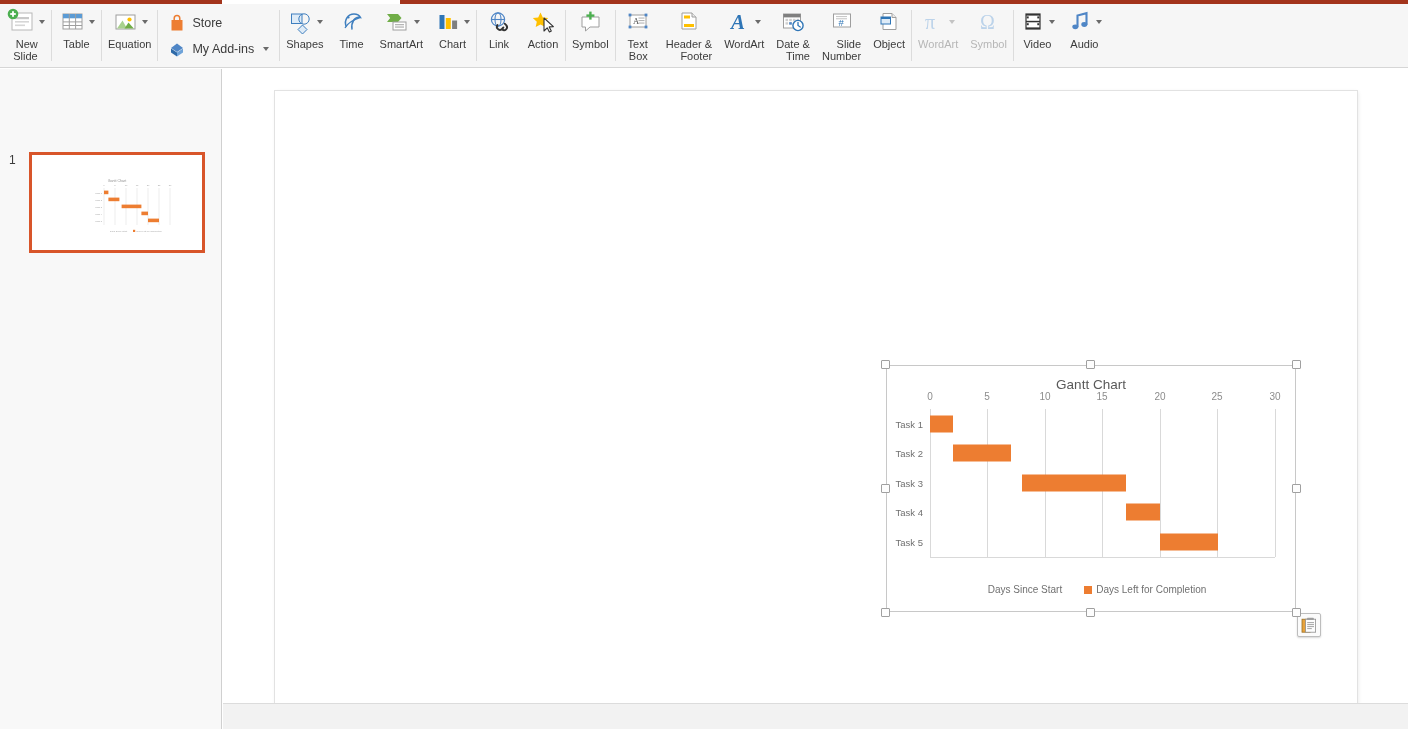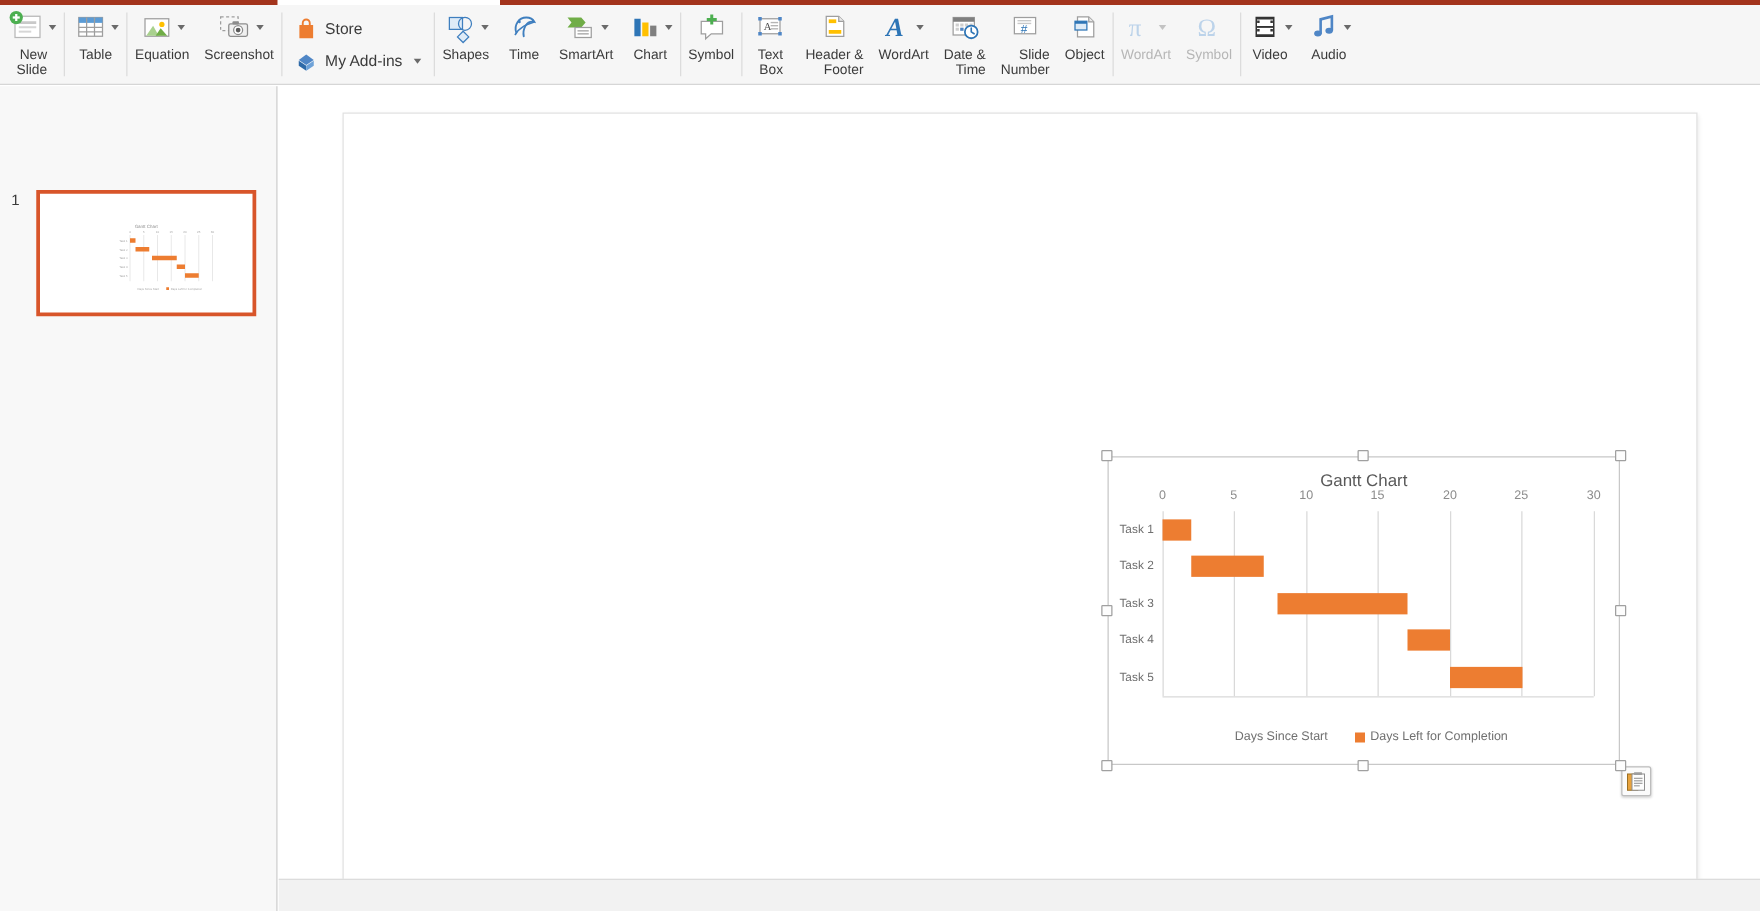--- a/index.html
+++ b/index.html
@@ -203,35 +203,20 @@
               <rect x="5" y="7" width="19" height="14" fill="#fff" stroke="#9e9e9e"></rect>
               <circle cx="18.5" cy="11.5" r="2.1" fill="#ffc000"></circle>
               <path d="M6 20.5 L11.5 12.5 L16 20.5 Z" fill="#a9d18e"></path>
               <path d="M13.5 20.5 L17.5 14.5 L22.8 20.5 Z" fill="#70ad47"></path>
             </svg>
           </span>
           <span class="caret"></span>
         </div>
         <span class="lbl">Equation</span>
       </div>
-      <div class="cmd">
-        <div class="iconrow">
-          <span class="ic">
-            <svg width="30" height="28" viewBox="0 0 30 28">
-              <rect x="4.5" y="5.5" width="14" height="11" fill="none" stroke="#9e9e9e" stroke-dasharray="2.4 2"></rect>
-              <rect x="11" y="11" width="15" height="10" rx="1.4" fill="#f0f0f0" stroke="#8c8c8c"></rect>
-              <rect x="14" y="9" width="5" height="2.6" rx="0.8" fill="#8c8c8c"></rect>
-              <circle cx="18.5" cy="16" r="3.6" fill="#fff" stroke="#8c8c8c"></circle>
-              <circle cx="18.5" cy="16" r="1.9" fill="#5a5a5a"></circle>
-            </svg>
-          </span>
-          <span class="caret"></span>
-        </div>
-        <span class="lbl">Screenshot</span>
-      </div>
       <div class="sep"></div>
     </div>
 
     <div class="group">
       <div class="stack">
         <div class="cmd-h">
           <span class="ic" style="height:20px">
             <svg width="18" height="20" viewBox="0 0 18 20">
               <path d="M3.5 7 h11 v10.5 h-11 z" fill="#ed7d31"></path>
               <path d="M6.2 7.5 V5.4 a2.8 2.8 0 0 1 5.6 0 V7.5" fill="none" stroke="#ed7d31" stroke-width="1.5"></path>
@@ -301,20 +286,44 @@
               <rect x="17.1" y="12.5" width="5" height="8.5" fill="#7f7f7f"></rect>
             </svg>
           </span>
           <span class="caret"></span>
         </div>
         <span class="lbl">Chart</span>
       </div>
       <div class="sep"></div>
     </div>
 
+    <div class="group">
+      <div class="cmd">
+        <span class="ic">
+          <svg width="28" height="28" viewBox="0 0 28 28">
+            <circle cx="13" cy="11.5" r="6.6" fill="none" stroke="#4f86c6" stroke-width="1.2"></circle>
+            <ellipse cx="13" cy="11.5" rx="3" ry="6.6" fill="none" stroke="#4f86c6" stroke-width="1.1"></ellipse>
+            <line x1="6.4" y1="11.5" x2="19.6" y2="11.5" stroke="#4f86c6" stroke-width="1.1"></line>
+            <path d="M12.5 17 a3 3 0 0 0 4.2 4.2 l1.7 -1.7" fill="none" stroke="#333" stroke-width="1.9" stroke-linecap="round"></path>
+            <path d="M17.2 21.6 a3 3 0 0 0 4.2 -4.2 l-1.7 -1.7" fill="none" stroke="#333" stroke-width="1.9" stroke-linecap="round"></path>
+          </svg>
+        </span>
+        <span class="lbl">Link</span>
+      </div>
+      <div class="cmd">
+        <span class="ic">
+          <svg width="28" height="28" viewBox="0 0 28 28">
+            <path d="M11.5 4.5 l2.3 5 5.4 .6 -4 3.7 1.1 5.3 -4.8 -2.7 -4.8 2.7 1.1 -5.3 -4 -3.7 5.4 -.6 Z" fill="#ffc000"></path>
+            <path d="M15 10 L15 23 L18.2 19.8 L20.4 24 L22.3 23 L20.2 18.9 L24.4 18.6 Z" fill="#fff" stroke="#333" stroke-width="1.1" stroke-linejoin="round"></path>
+          </svg>
+        </span>
+        <span class="lbl">Action</span>
+      </div>
+      <div class="sep"></div>
+    </div>
 
     <div class="group">
       <div class="cmd">
         <span class="ic">
           <svg width="30" height="28" viewBox="0 0 30 28">
             <path d="M7 9 h17 v10 h-9 l-4.5 4 v-4 H7 Z" fill="#fff" stroke="#9e9e9e"></path>
             <rect x="14.2" y="3.6" width="2.4" height="8" fill="#4caf50"></rect>
             <rect x="11.4" y="6.4" width="8" height="2.4" fill="#4caf50"></rect>
           </svg>
         </span>

